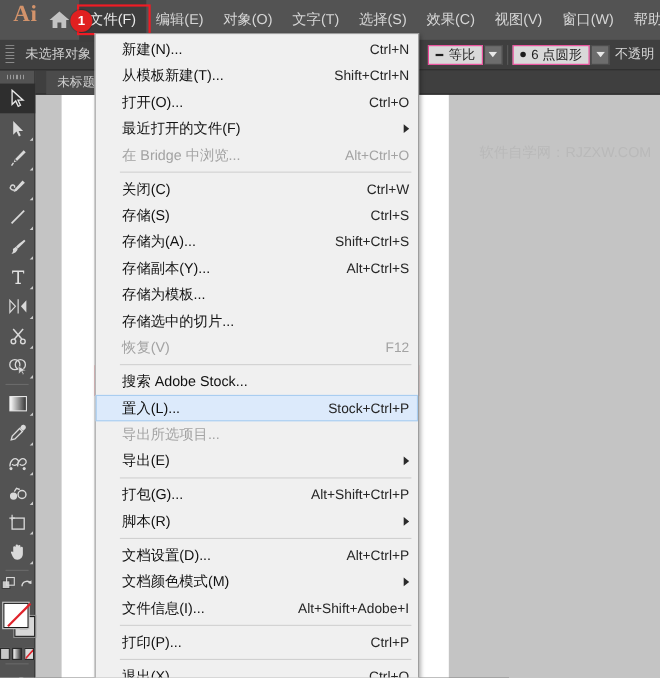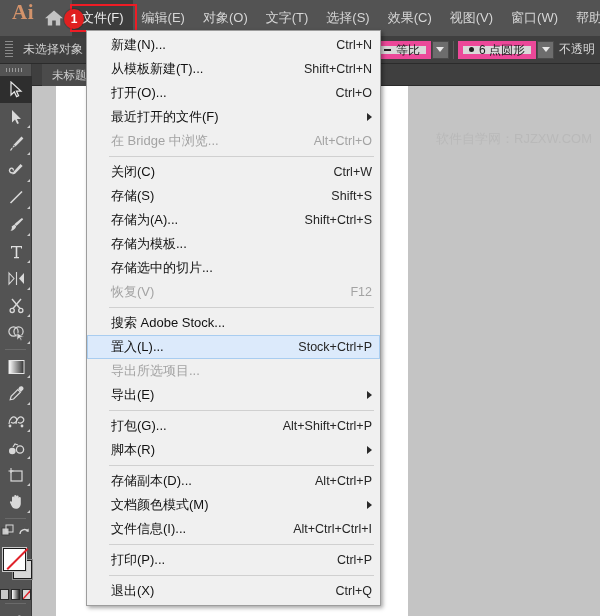--- a/index.html
+++ b/index.html
@@ -61,21 +61,21 @@
   }
   .grip{width:8px;height:18px;margin:0 4px 0 5px;
     background:repeating-linear-gradient(to bottom,#8a8a8a 0,#8a8a8a 1px,transparent 1px,transparent 3px);
   }
   .ctrl-label{color:#cfcfcf;font-size:12px;padding:0 6px;white-space:nowrap;}
   .ctrl-sep{width:1px;height:18px;background:#5a5a5a;margin:0 4px;}
   .ctrl-field{
     background:#d9d9d9;color:#1d1d1d;font-size:12px;
     height:18px;line-height:18px;padding:0 6px;
     display:flex;align-items:center;gap:5px;white-space:nowrap;
-    border:5px solid #ec4899;box-sizing:border-box;
+    border:1px solid #ec4899;box-sizing:border-box;
   }
   .ctrl-caret{
     width:17px;height:18px;background:#6d6d6d;border:1px solid #4a4a4a;
     box-sizing:border-box;display:flex;align-items:center;justify-content:center;
     color:#e8e8e8;font-size:9px;margin-left:1px;
   }
   .dot{width:5px;height:5px;border-radius:50%;background:#1d1d1d;display:inline-block;}
   .dash{width:7px;height:2px;background:#1d1d1d;display:inline-block;}
   .ctrl-link{color:#d8d8d8;font-size:12px;padding:0 5px;white-space:nowrap;}
 
@@ -447,25 +447,29 @@
         <span class="dd-label">在 Bridge 中浏览...</span>
         <span class="dd-accel">Alt+Ctrl+O</span>
       </div>
       <div class="dd-sep"></div>
       <div class="dd-row">
         <span class="dd-label">关闭(C)</span>
         <span class="dd-accel">Ctrl+W</span>
       </div>
       <div class="dd-row">
         <span class="dd-label">存储(S)</span>
-        <span class="dd-accel">Shift+S</span>
+        <span class="dd-accel">Ctrl+S</span>
       </div>
       <div class="dd-row">
         <span class="dd-label">存储为(A)...</span>
         <span class="dd-accel">Shift+Ctrl+S</span>
+      </div>
+      <div class="dd-row">
+        <span class="dd-label">存储副本(Y)...</span>
+        <span class="dd-accel">Alt+Ctrl+S</span>
       </div>
       <div class="dd-row">
         <span class="dd-label">存储为模板...</span>
       </div>
       <div class="dd-row">
         <span class="dd-label">存储选中的切片...</span>
       </div>
       <div class="dd-row disabled">
         <span class="dd-label">恢复(V)</span>
         <span class="dd-accel">F12</span>
@@ -489,30 +493,30 @@
       <div class="dd-row">
         <span class="dd-label">打包(G)...</span>
         <span class="dd-accel">Alt+Shift+Ctrl+P</span>
       </div>
       <div class="dd-row">
         <span class="dd-label">脚本(R)</span>
         <span class="dd-arrow"></span>
       </div>
       <div class="dd-sep"></div>
       <div class="dd-row">
-        <span class="dd-label">存储副本(D)...</span>
+        <span class="dd-label">文档设置(D)...</span>
         <span class="dd-accel">Alt+Ctrl+P</span>
       </div>
       <div class="dd-row">
         <span class="dd-label">文档颜色模式(M)</span>
         <span class="dd-arrow"></span>
       </div>
       <div class="dd-row">
         <span class="dd-label">文件信息(I)...</span>
-        <span class="dd-accel">Alt+Ctrl+Ctrl+I</span>
+        <span class="dd-accel">Alt+Shift+Adobe+I</span>
       </div>
       <div class="dd-sep"></div>
       <div class="dd-row">
         <span class="dd-label">打印(P)...</span>
         <span class="dd-accel">Ctrl+P</span>
       </div>
       <div class="dd-sep"></div>
       <div class="dd-row">
         <span class="dd-label">退出(X)</span>
         <span class="dd-accel">Ctrl+Q</span>

